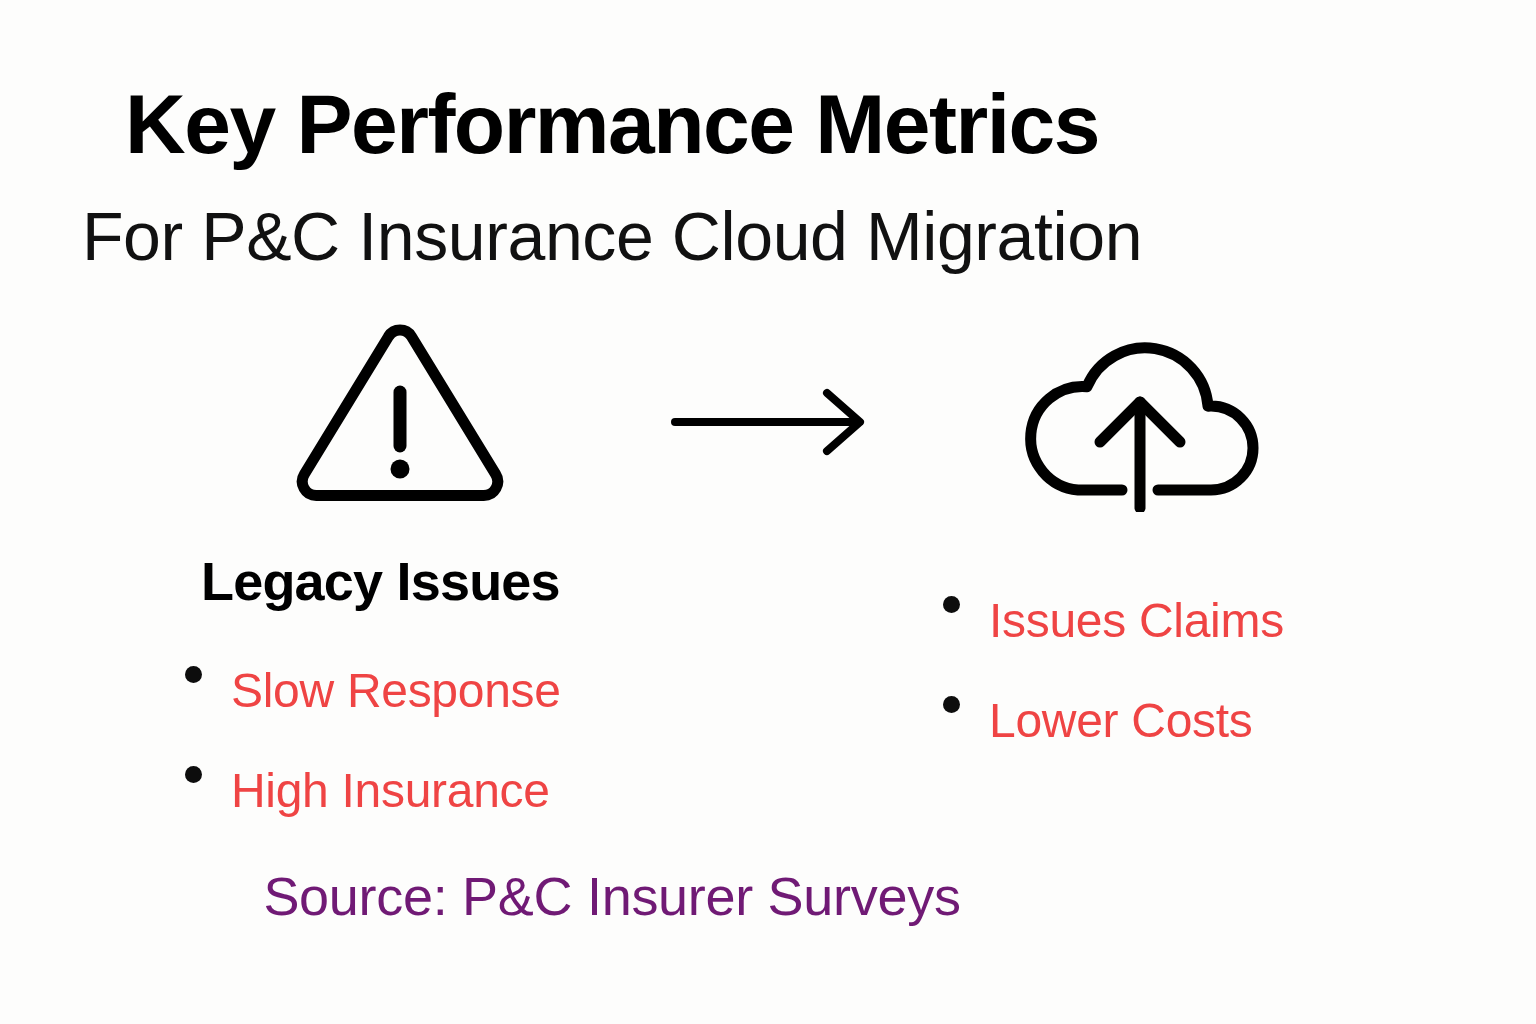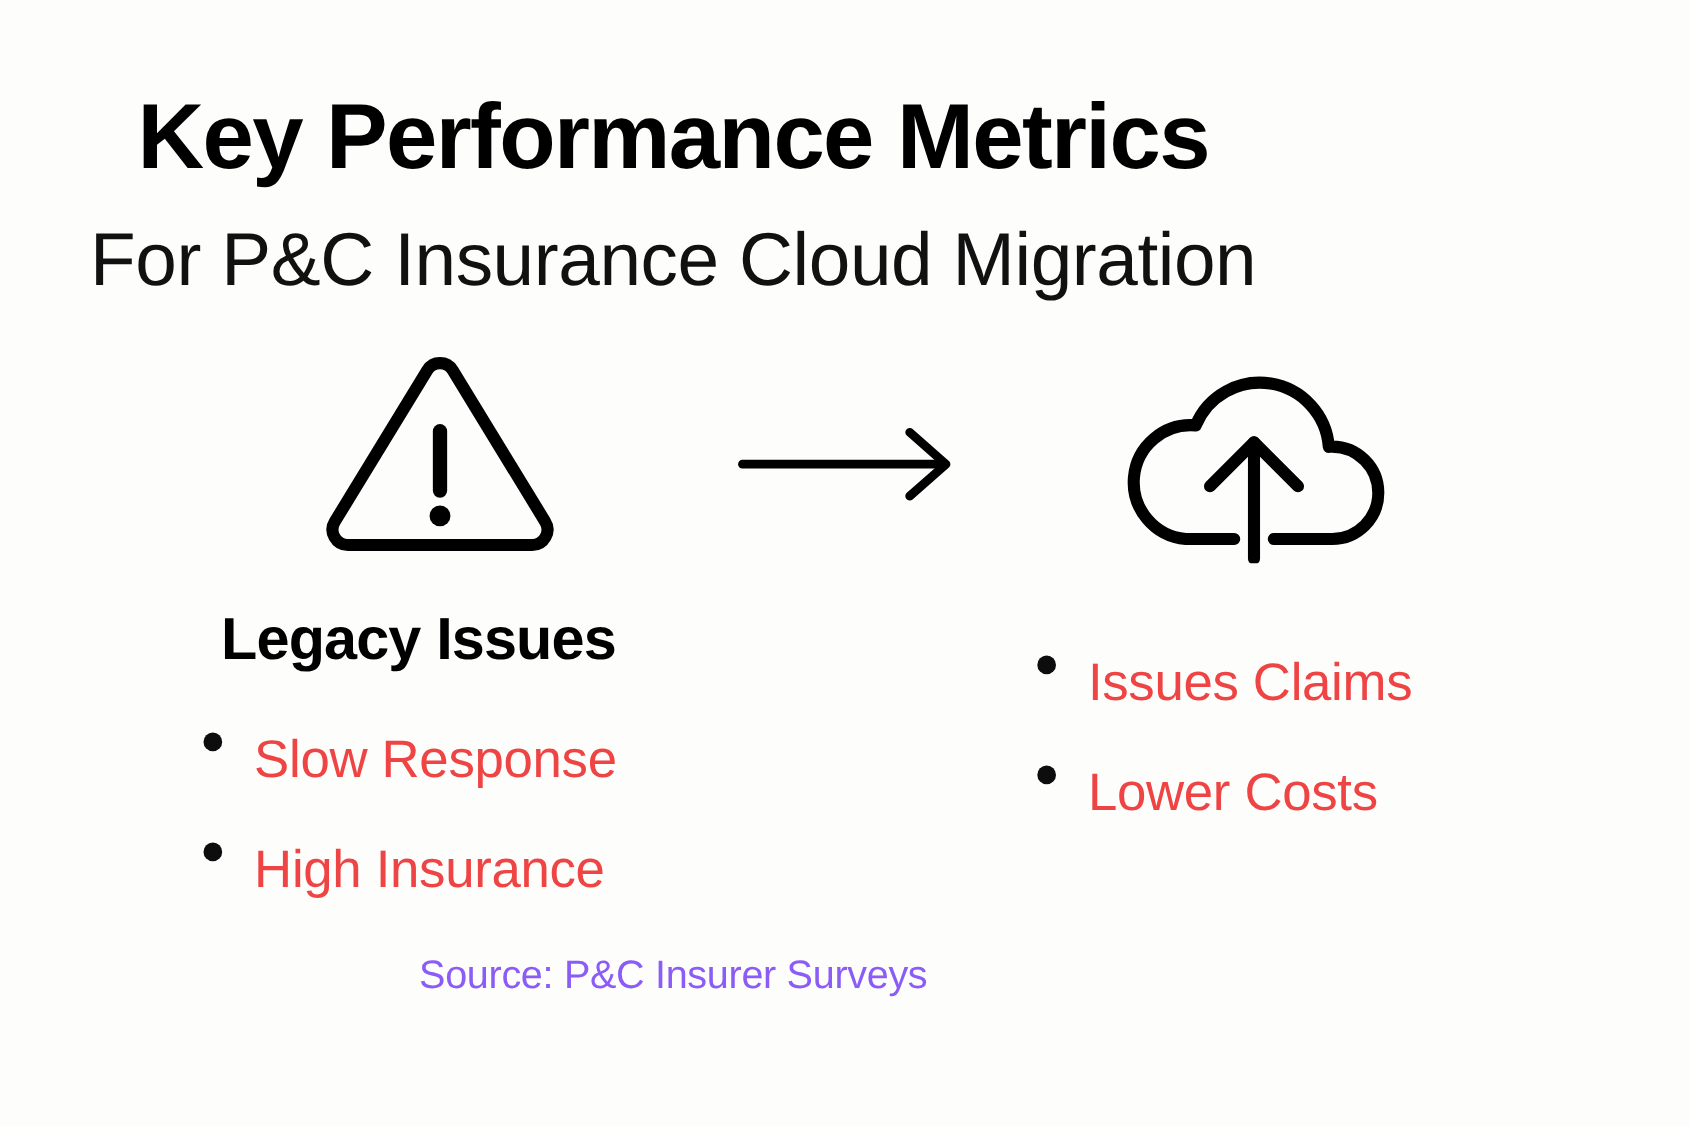--- a/index.html
+++ b/index.html
@@ -117,24 +117,24 @@
   .col-left  .bullet-list { padding-left: 0px; }
   .col-right .bullet-list { padding-left: 18px; }
 
   
   .source {
     position: absolute;
     top: 865px;
     left: 0;
     width: 100%;
     text-align: center;
-    font-size: 36px;
+    font-size: 54px;
     font-weight: 400;
     letter-spacing: -0.3px;
-    color: #8b5cf6;
+    color: #701a75;
   }
 
   svg { display: block; }
 </style>
 </head>
 <body>
 
 <div class="slide">
 
   <div class="header">

